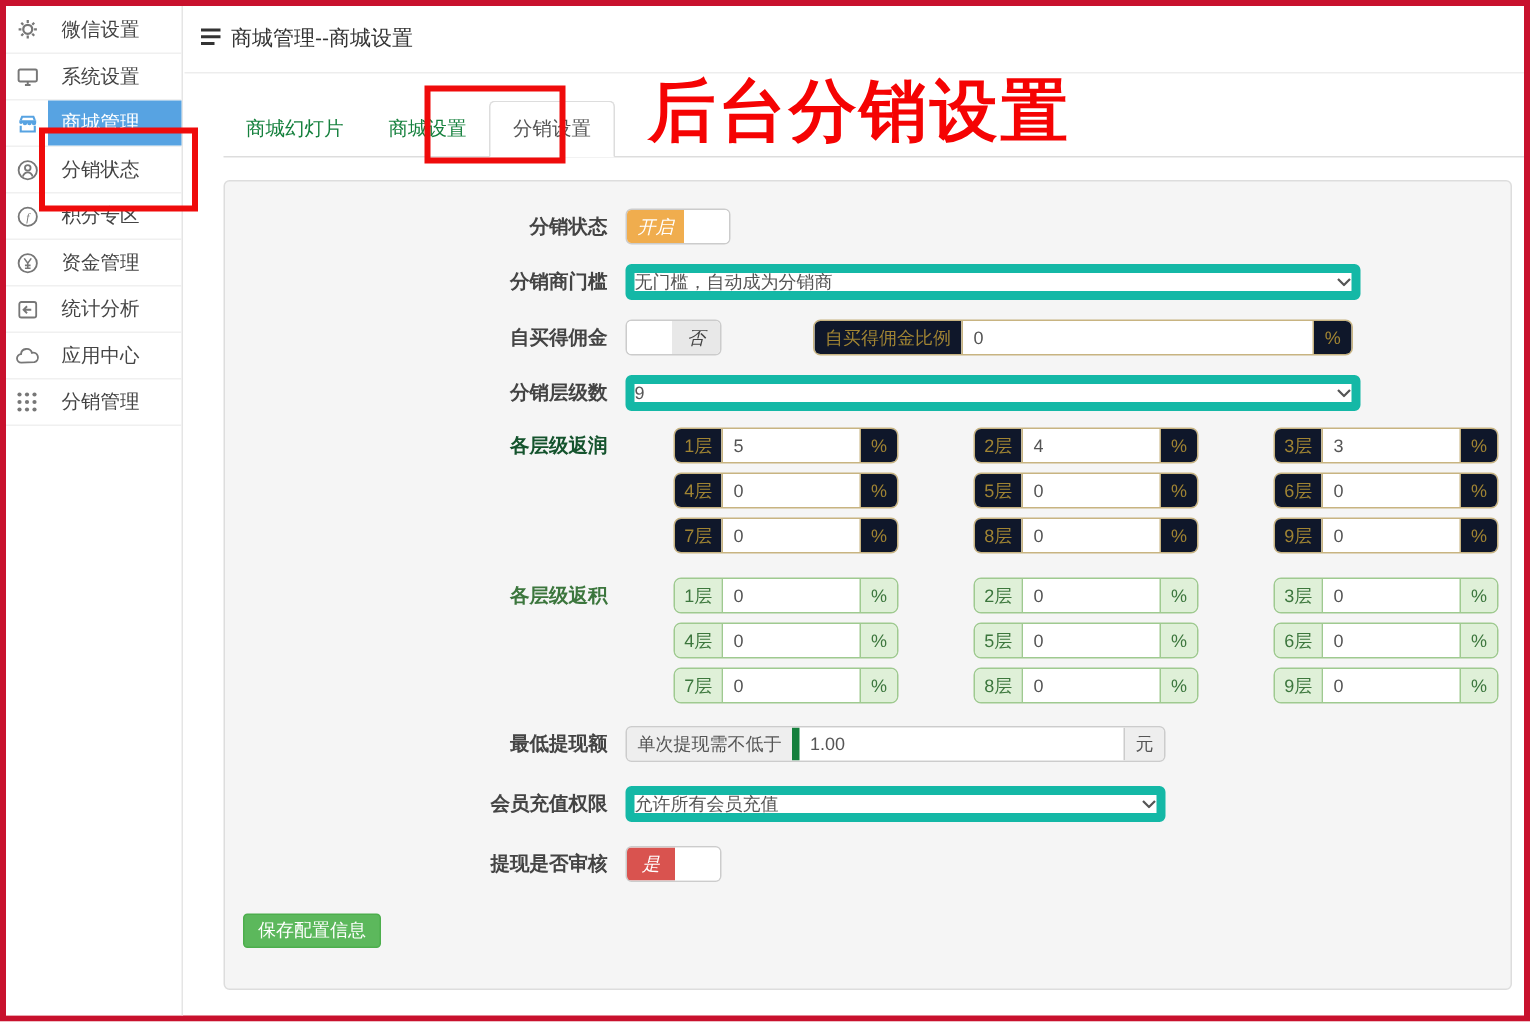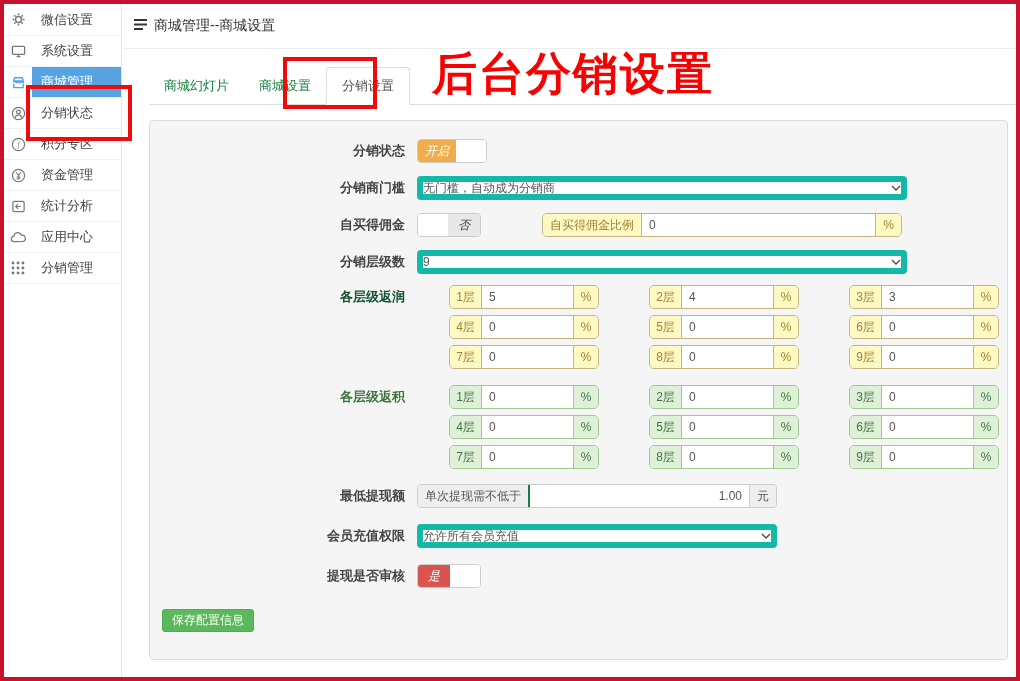--- a/index.html
+++ b/index.html
@@ -42,28 +42,28 @@
   .tseg { display:flex; align-items:center; justify-content:center; }
   .tseg.on-orange { width:38px; background:#f0ad4e; color:#fff; }
   .tseg.on-red { width:32px; background:#d9534f; color:#fff; }
   .tseg.off-gray { width:32px; background:#e8e8e8; color:#444; }
   .tseg.blank { background:#fff; }
 
   .igroup { display:flex; height:24px; border-radius:5px; overflow:hidden; font-size:12px; }
   .igroup .addon { display:flex; align-items:center; justify-content:center; padding:0 7px; white-space:nowrap; }
   .igroup input { border:none; outline:none; font-size:12px; color:#555; padding:0 7px; min-width:0; background:#fff; }
   .igroup.tan { border:1px solid #c8b481; }
-  .igroup.tan .addon { background:#fef9c3; color:#a08433; }
+  .igroup.tan .addon { background:#0f172a; color:#a08433; }
   .igroup.tan input { border-left:1px solid #c8b481; border-right:1px solid #c8b481; }
   .igroup.grn { border:1px solid #9fca90; }
   .igroup.grn .addon { background:#dff0d8; color:#3c763d; }
   .igroup.grn input { border-left:1px solid #9fca90; border-right:1px solid #9fca90; }
   .igroup.gray { border:1px solid #ccc; border-radius:4px; }
   .igroup.gray .addon { background:#eee; color:#555; }
-  .igroup.gray input { border-left:2px solid #15803d; border-right:1px solid #ccc;text-align:right; }
+  .igroup.gray input { border-left:5px solid #15803d; border-right:1px solid #ccc; }
 
   .lgrid { display:flex; flex-direction:column; gap:6px; }
   .lrow { display:flex; gap:18px; }
   .lgroup { width:150px;margin-left:32px; }
   .lgroup input { width:94px; }
   .lgroup .addon { width:31px; padding:0; flex:none; }
   .lgroup .suffix { width:24px; padding:0; flex:none; }
 
   .save-btn { display:inline-flex; align-items:center; justify-content:center; height:23px; padding:0 9px; background:#5cb85c; border:1px solid #4cae4c; border-radius:3px; color:#fff; font-size:12px; cursor:pointer; margin-top:8px; }
 

